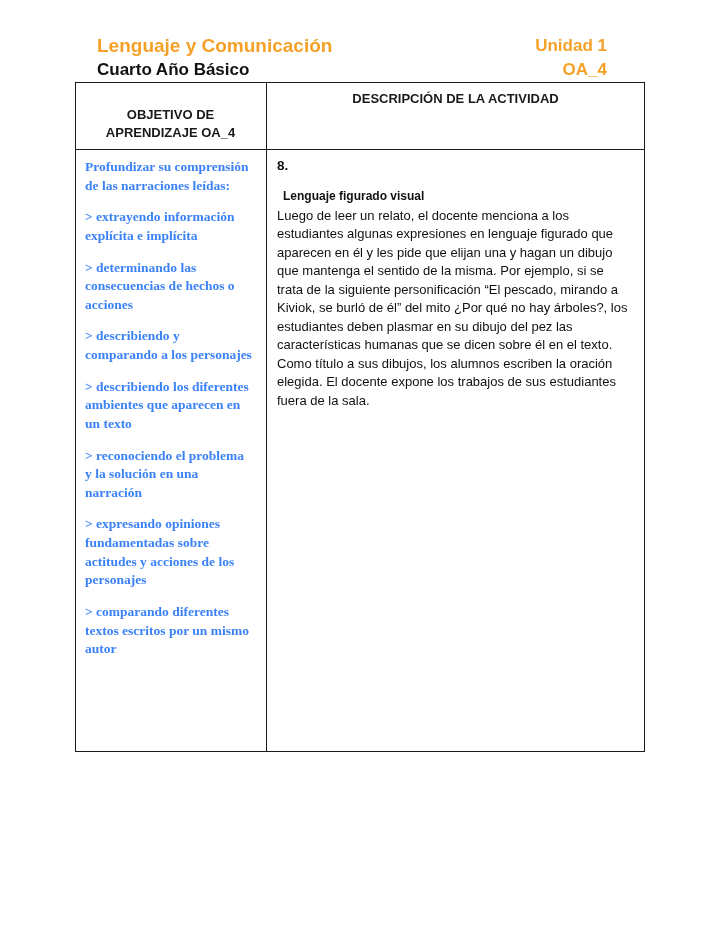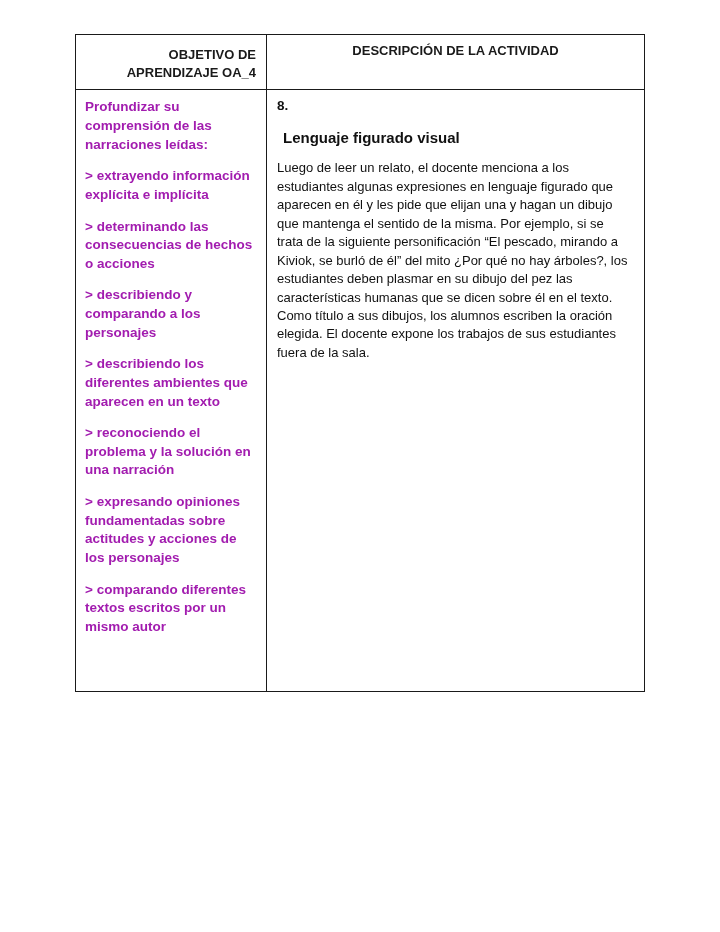--- a/index.html
+++ b/index.html
@@ -66,74 +66,85 @@
     border-collapse: collapse;
     table-layout: fixed;
   }
   table.activities-table th,
   table.activities-table td {
     border: 1px solid #1a1a1a;
     vertical-align: top;
   }
   th.obj-col {
     width: 191px;
-    text-align: right;
+    text-align: center;
     font-size: 13px;
     font-weight: bold;
-    padding: 11px 10px 7px 9px;
+    padding: 23px 10px 7px 9px;
     height: 48px;
     line-height: 1.4;
   }
   th.desc-col {
     text-align: center;
     font-size: 13px;
     font-weight: bold;
     padding: 7px 10px;
     line-height: 1.4;
   }
   td.obj-cell {
     padding: 8px 12px 8px 9px;
     height: 602px;
   }
   td.obj-cell p {
     font-size: 13.5px;
     font-weight: bold;
     line-height: 1.38;
     margin-bottom: 13px;
-    color: #a21caf;
+    color: #3b82f6;
+    font-family: Liberation Serif, serif;
   }
   td.desc-cell {
     padding: 8px 12px 8px 10px;
   }
   td.desc-cell .act-number {
     font-size: 13.5px;
     font-weight: bold;
     margin-bottom: 16px;
     color: #111111;
   }
   td.desc-cell .act-title {
-    font-size: 15px;
+    font-size: 12px;
     font-weight: bold;
-    margin-bottom: 13px;
+    margin-bottom: 4px;
     color: #111111;
     padding-left: 6px;
   }
   td.desc-cell .act-desc {
     font-size: 13px;
     font-weight: normal;
     line-height: 1.42;
     color: #111111;
     text-align: left;
   }
 </style>
 </head>
 <body>
 
 <div class="page">
 
+  <div class="doc-header">
+    <div class="hdr-left">
+      <div class="subject">Lenguaje y Comunicación</div>
+      <div class="grade">Cuarto Año Básico</div>
+    </div>
+    <div class="hdr-right">
+      <div class="unit">Unidad 1</div>
+      <div class="oa">OA_4</div>
+    </div>
+  </div>
 
 
   <table class="activities-table">
     <thead>
       <tr>
         <th class="obj-col">OBJETIVO DE APRENDIZAJE OA_4</th>
         <th class="desc-col">DESCRIPCIÓN DE LA ACTIVIDAD</th>
       </tr>
     </thead>
     <tbody>

